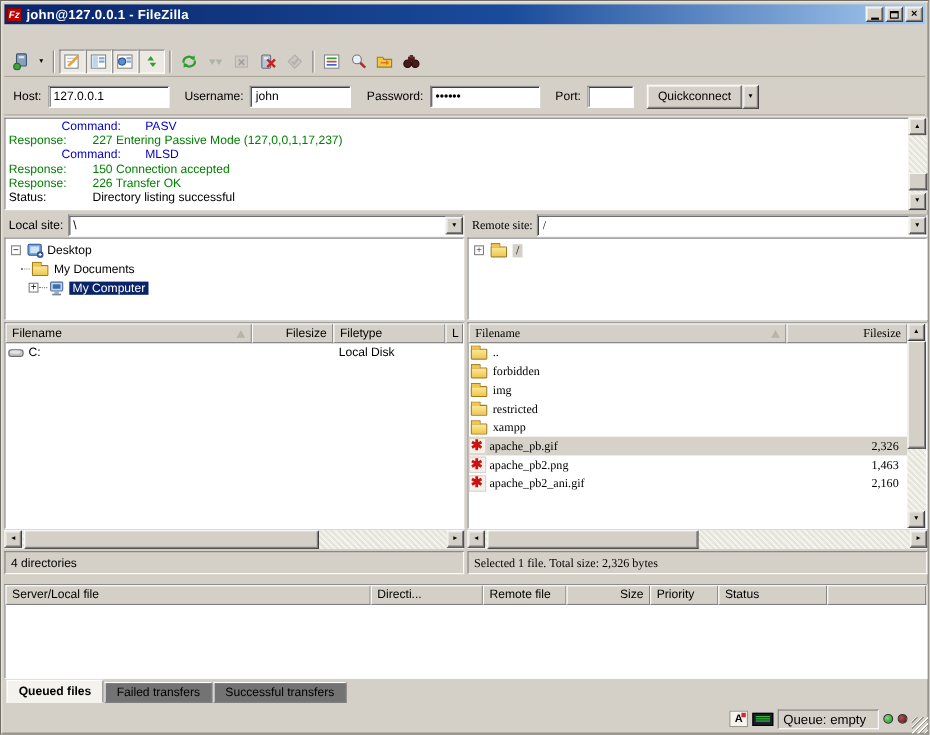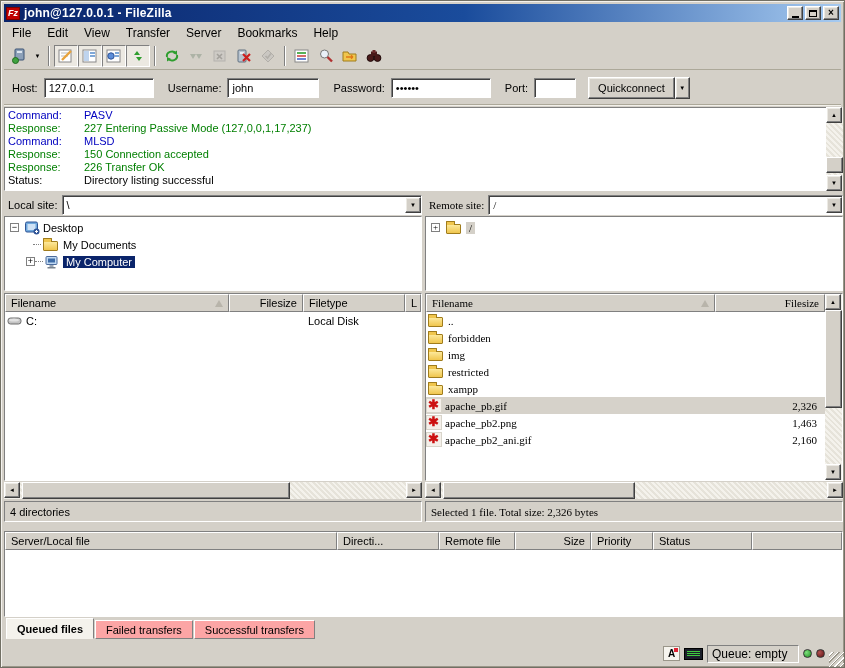--- a/index.html
+++ b/index.html
@@ -38,21 +38,21 @@
   .quickbar{ position:absolute; top:70px; left:3px; width:837px; height:34px; display:flex; align-items:center; gap:6px; padding-left:8px;
     border-bottom:1px solid #ACA899; box-shadow:0 1px 0 #F2F0EA; }
   .quickbar input{ height:20px; }
   .qc-btn{ height:22px; padding:0 9px; font:11px "Liberation Sans",sans-serif; display:flex; align-items:center; }
   .qc-dd{ width:15px; height:22px; display:flex; align-items:center; justify-content:center; font-size:6px; }
   
   .log{ position:absolute; top:106px; left:3px; width:839px; height:84px; background:#fff; display:flex; }
   .log-inner{ flex:1; padding:1px 3px; overflow:hidden; border:1px solid; border-color:#808080 #FFF #FFF #808080; border-right:none; }
   .log-line{ display:flex; height:13px; line-height:13px; white-space:nowrap; }
   .log-label{ width:76px; flex:none; }
-  .lc-command{ color:#0000BF; } .lc-response{ color:#007F00; } .lc-status{ color:#000; }
+  .lc-command{ color:#0000BF;margin-left:48px; } .lc-response{ color:#007F00; } .lc-status{ color:#000; }
   
   .sb-v{ width:17px; flex:none; background:#F1EFE9; display:flex; flex-direction:column; }
   .sb-h{ height:17px; background:#F1EFE9; display:flex; }
   .sb-btn{ width:16px; height:16px; flex:none; display:flex; align-items:center; justify-content:center; font-size:6px; color:#000; }
   .sb-track{ flex:1; position:relative; background:repeating-linear-gradient(45deg,#F4F2EC 0 2px,#E6E3DA 2px 4px); }
   .sb-thumb{ position:absolute; background:#D4D0C8; border:1px solid; border-color:#FFF #404040 #404040 #FFF; box-shadow: inset -1px -1px 0 #808080; }
   
   .pane-left{ left:3px; width:418px; } .pane-right{ left:424px; width:418px;font-family:Liberation Serif, serif; }
   .site-row{ position:absolute; top:193px; height:21px; display:flex; align-items:center; gap:4px; padding-left:4px; }
   .combo{ flex:1; height:20px; background:#fff; border:1px solid; border-color:#808080 #FFF #FFF #808080; box-shadow: inset 1px 1px 0 #404040;
@@ -76,21 +76,21 @@
   
   .icon-folder{ position:relative; width:15px; height:10px; background:linear-gradient(#FCE89A,#F0C64E); border:1px solid #A07C1C; border-radius:1px; margin:2px 5px 0 2px; flex:none; }
   .icon-folder::before{ content:""; position:absolute; left:-1px; top:-4px; width:7px; height:3px; background:#F0C64E; border:1px solid #A07C1C; border-bottom:none; border-radius:1px 1px 0 0; }
   .icon-splat{ width:16px; height:15px; flex:none; margin-right:3px; position:relative; background:#F4F0EA; border:1px solid #D8D4CA; }
   .icon-splat::after{ content:"✱"; position:absolute; left:1px; top:-2px; color:#CC1111; font-size:13px; font-weight:bold; }
   .pane-status{ position:absolute; top:500px; height:21px; border:1px solid; border-color:#808080 #FFF #FFF #808080; display:flex; align-items:center; padding:0 5px; background:#D4D0C8; }
   .hscroll{ position:absolute; top:481px; height:17px; }
   
   .queue-box{ position:absolute; top:530px; left:3px; width:839px; height:86px; background:#fff; border:1px solid; border-color:#808080 #FFF #FFF #808080; }
   .tabs-row{ position:absolute; top:617px; left:3px; height:22px; display:flex; align-items:flex-start; gap:1px; padding-left:2px; }
-  .tab{ height:19px; padding:0 10px; background:#fca5a5; border:1px solid; border-color:#FFF #808080 #808080 #FFF; display:flex; align-items:center; margin-top:2px; }
+  .tab{ height:19px; padding:0 10px; background:#737373; border:1px solid; border-color:#FFF #808080 #808080 #FFF; display:flex; align-items:center; margin-top:2px; }
   .tab.active{ height:21px; margin-top:0; background:#F4F2EC; font-weight:bold; border-bottom-color:#F4F2EC; }
   
   .statusbar{ position:absolute; top:641px; left:3px; width:839px; height:23px; display:flex; align-items:center; }
   .sb-right{ margin-left:auto; display:flex; align-items:center; gap:4px; padding-right:18px; }
   .ascii-badge{ width:17px; height:15px; background:#F6F4EE; border:1px solid #9A968A; position:relative; display:flex; align-items:center; justify-content:center; font-size:10px; font-weight:bold; }
   .ascii-badge::after{ content:""; position:absolute; right:1px; top:1px; width:4px; height:4px; background:#D23; }
   .speed-badge{ width:19px; height:12px; background:#1B1F2A; border:1px solid #000; display:flex; flex-direction:column; justify-content:center; gap:1px; padding:0 2px; }
   .speed-badge i{ display:block; height:1px; background:#3FCB3F; }
   .queue-txt{ width:92px; height:18px; background:#D4D0C8; border:1px solid; border-color:#808080 #FFF #FFF #808080; display:flex; align-items:center; padding:0 4px; font-size:12px; }
   .led{ width:9px; height:9px; border-radius:50%; border:1px solid #333; }
@@ -113,29 +113,20 @@
         </div>
       <div class="cap-btn raised">
           <span class="glyph-max"></span>
         </div>
       <div class="cap-btn raised">
           <span>×</span>
         </div>
     </div>
   </div>
 
-  <div class="menubar">
-    <span class="menu-item">File</span>
-    <span class="menu-item">Edit</span>
-    <span class="menu-item">View</span>
-    <span class="menu-item">Transfer</span>
-    <span class="menu-item">Server</span>
-    <span class="menu-item">Bookmarks</span>
-    <span class="menu-item">Help</span>
-  </div>
 
   <div class="toolbar">
     <div class="tool-btn">
       <svg width="16" height="16" viewBox="0 0 16 16">
           <rect x="4" y="1" width="9" height="11" rx="1" fill="#8CA0B8" stroke="#3A5374"></rect>
           <rect x="6" y="3" width="5" height="2" fill="#DDE6F0"></rect>
           <circle cx="4.5" cy="12.5" r="3" fill="#3FA23F" stroke="#1E6B1E"></circle>
         </svg>
     </div>
     <div class="tool-dd">▼</div>
@@ -301,21 +292,21 @@
     <div class="tree-row" style="padding-left:5px">
       <span class="expand-box">−</span>
       <svg width="16" height="16" viewBox="0 0 16 16" style="margin:0 3px 0 5px">
           <rect x="1.5" y="2" width="12" height="10" rx="1.5" fill="#6FA8DC" stroke="#2F5496"></rect>
           <rect x="3.5" y="4" width="8" height="6" fill="#CFE2F6"></rect>
           <circle cx="12.5" cy="11.5" r="3" fill="#2F5496"></circle>
           <path d="M11 11.5 h3 M12.5 10 v3" stroke="#FFF" stroke-width="1"></path>
         </svg>
       <span>Desktop</span>
     </div>
-    <div class="tree-row" style="padding-left:28px">
+    <div class="tree-row" style="padding-left:14px">
       <span class="dots"></span>
       <span class="icon-folder"></span>
       <span>My Documents</span>
     </div>
     <div class="tree-row" style="padding-left:21px">
       <span class="expand-box">+</span>
       <span class="dots"></span>
       <svg width="16" height="16" viewBox="0 0 16 16" style="margin:0 3px 0 1px">
           <rect x="2" y="2.5" width="11" height="8" rx="1" fill="#BFD8F2" stroke="#4A6A9C"></rect>
           <rect x="4" y="4.5" width="7" height="4" fill="#3E6CA8"></rect>

